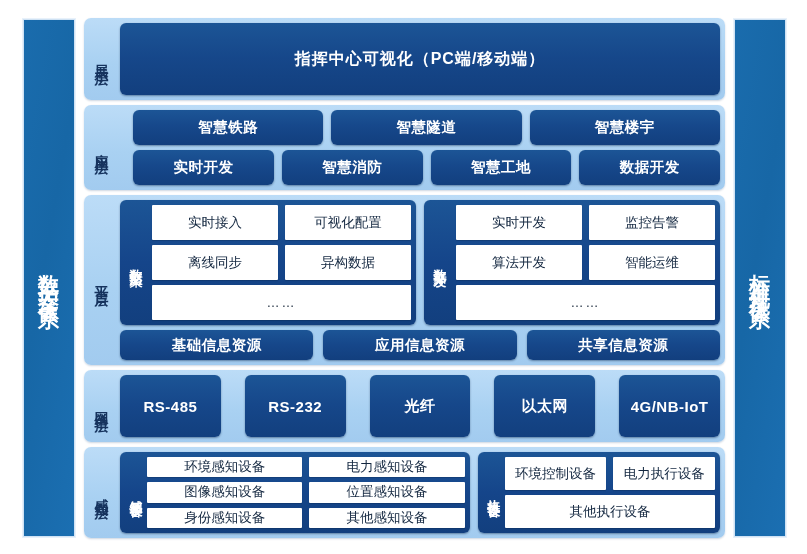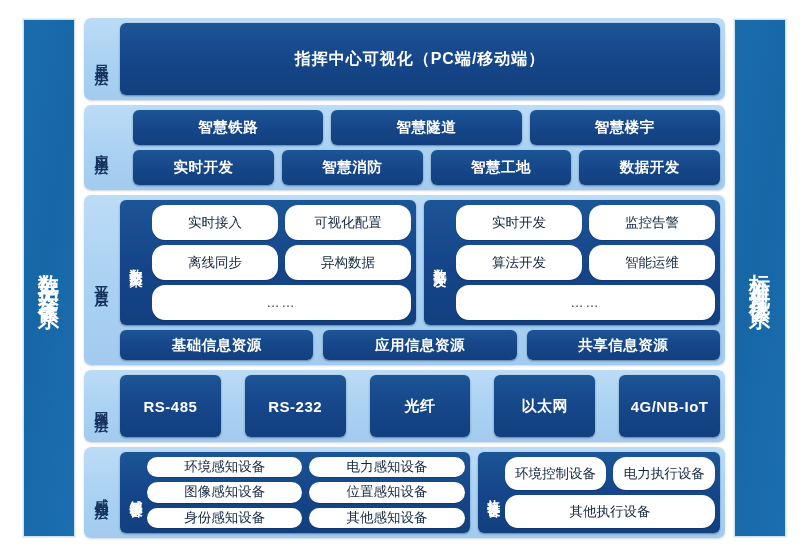--- a/index.html
+++ b/index.html
@@ -168,21 +168,21 @@
   }
   .cell-row{
     flex:1 1 0;
     display:flex;
     gap:7px;
     min-height:0;
   }
   .wcell{
     flex:1 1 0;
     background:#ffffff;
-    border-radius:13px;
+    border-radius:1px;
     color:#12263f;
     font-size:13.5px;
     display:flex;
     align-items:center;
     justify-content:center;
     text-align:right;
     white-space:nowrap;
     box-shadow:0 1px 1px rgba(10,35,70,.30);
   }
   .wcell.dots{letter-spacing:2px;color:#1c2b3c;font-size:13px;}

